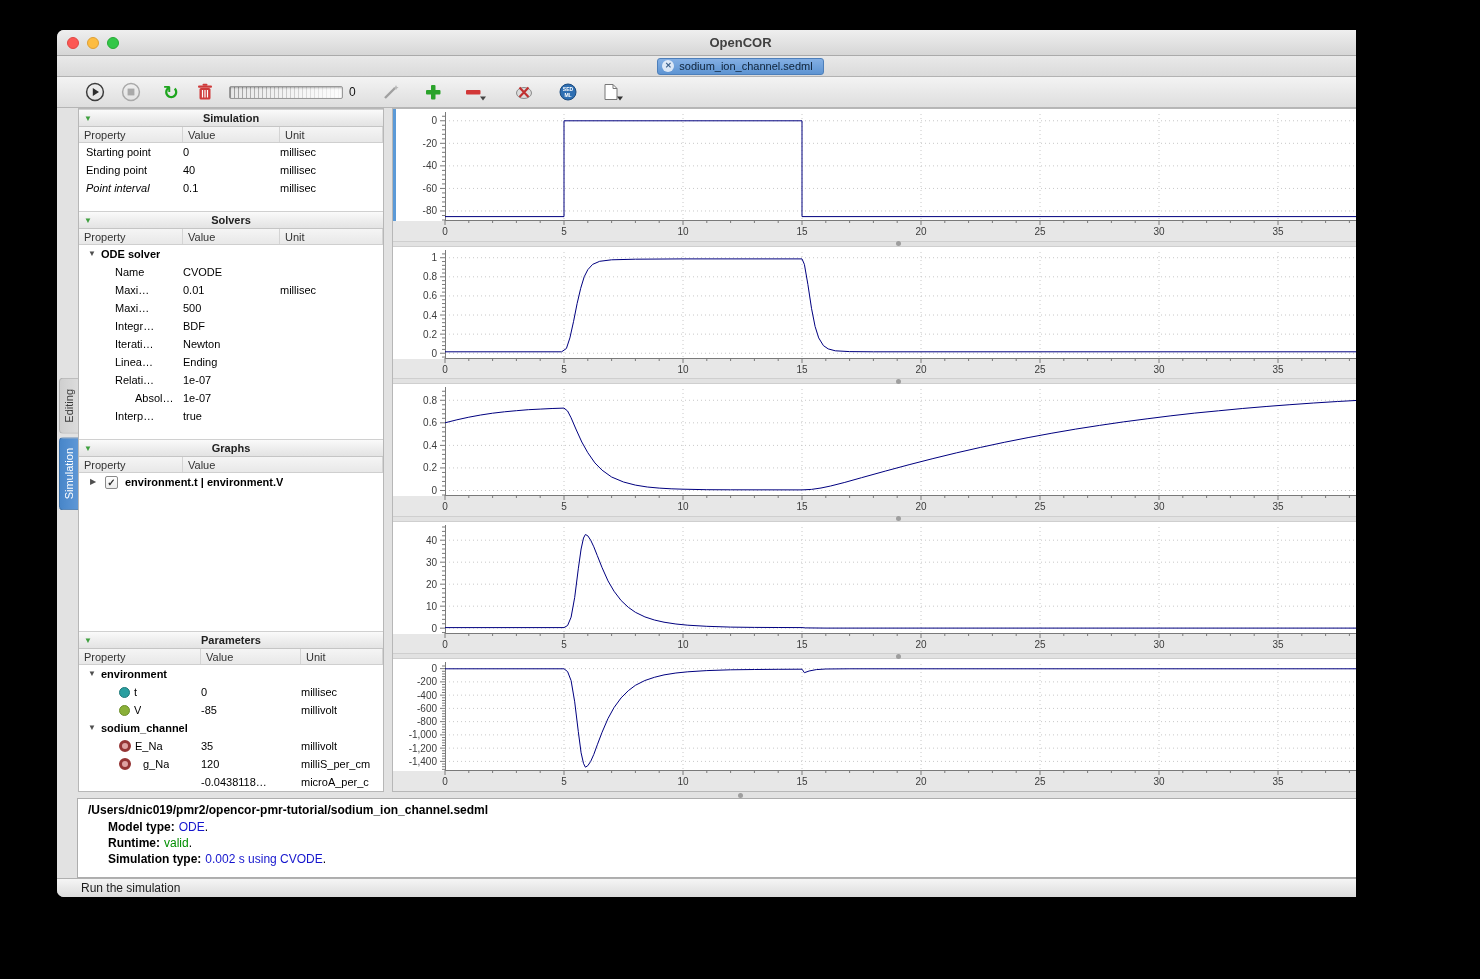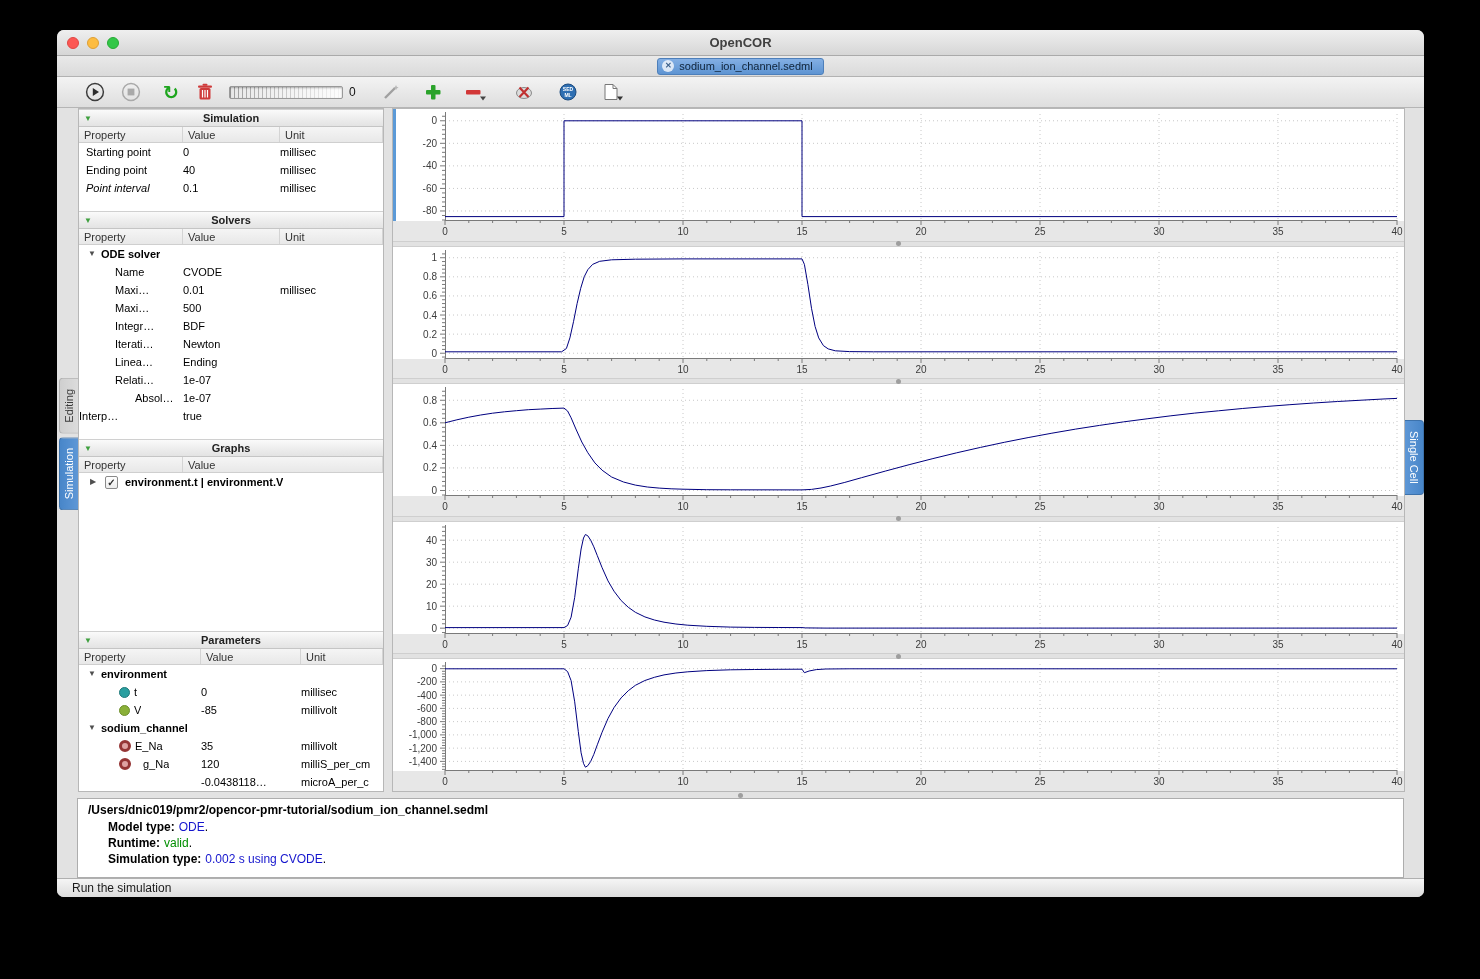--- a/index.html
+++ b/index.html
@@ -1,17 +1,17 @@
 <!DOCTYPE html>
 <html><head>
 <meta charset="utf-8">
 <style>
 *{box-sizing:border-box;margin:0;padding:0}
 body{background:#000;font-family:"Liberation Sans",sans-serif}
-.screen{position:relative;width:1480px;height:979px;background:#000;overflow:hidden}
+.screen{position:relative;width:1356px;height:979px;background:#000;overflow:hidden}
 .window{position:absolute;left:57px;top:30px;width:1367px;height:867px;border-radius:7px;overflow:hidden;background:#e2e2e2;box-shadow:0 18px 50px rgba(0,0,0,.65);display:flex;flex-direction:column}
 .titlebar{height:26px;background:linear-gradient(#efefef,#d6d6d6);border-bottom:1px solid #aaa;position:relative;display:flex;align-items:center;justify-content:center;flex:none}
 .traffic{position:absolute;left:10px;top:7px;display:flex;gap:8px}
 .tl{width:12px;height:12px;border-radius:50%;display:inline-block}
 .tl.red{background:#fc5753;border:1px solid #df4744}
 .tl.yellow{background:#fdbc40;border:1px solid #de9f34}
 .tl.green{background:#33c748;border:1px solid #27aa35}
 .wtitle{font-size:13px;color:#404040;font-weight:bold}
 .tabbar{height:21px;background:linear-gradient(#e9e9e9,#dadada);border-bottom:1px solid #b2b2b2;display:flex;align-items:center;justify-content:center;flex:none}
 .tab{height:17px;display:flex;align-items:center;gap:5px;padding:0 10px 0 4px;background:linear-gradient(#83afe4,#5e94d2);border:1px solid #4d7fba;border-radius:3px;font-size:11px;color:#0e2238}
@@ -66,21 +66,21 @@
 .dot{width:5px;height:5px;border-radius:50%;background:#9e9e9e;display:block}
 .tick-label{font-family:"Liberation Sans",sans-serif;font-size:10px;fill:#3c3c3c}
 .hsplit{height:6px;background:#e2e2e2;display:flex;align-items:center;justify-content:center;flex:none}
 .info-panel{height:80px;margin:0 20px;background:#fff;border:1px solid #adadad;padding:3px 10px;font-size:12px;color:#000;overflow:hidden;flex:none}
 .ipath{font-weight:bold;line-height:17px}
 .iline{padding-left:20px;line-height:16px}
 .ilbl{font-weight:bold}
 .ival{margin-left:4px}
 .ival.green{color:#008f00}
 .ival.blue{color:#1515cd}
-.statusbar{height:19px;flex:none;background:linear-gradient(#f5f5f5,#dcdcdc);border-top:1px solid #b0b0b0;display:flex;align-items:center;padding-left:15px;font-size:12px;color:#1c1c1c}
+.statusbar{height:19px;flex:none;background:linear-gradient(#f5f5f5,#dcdcdc);border-top:1px solid #b0b0b0;display:flex;align-items:center;padding-left:24px;font-size:12px;color:#1c1c1c}
 </style>
 </head>
 <body>
 
 <div class="screen">
   <div class="window">
 
     <div class="titlebar">
       <div class="traffic">
         <span class="tl red"></span>
@@ -280,21 +280,21 @@
               <div class="tcell c2"></div>
             </div>
             <div class="trow">
               <div class="tcell c0" style="padding-left: 56px;">
                 <span class="nm">Absol…</span>
               </div>
               <div class="tcell c1">1e-07</div>
               <div class="tcell c2"></div>
             </div>
             <div class="trow">
-              <div class="tcell c0" style="">
+              <div class="tcell c0" style="padding-left: 36px;">
                 <span class="nm">Interp…</span>
               </div>
               <div class="tcell c1">true</div>
               <div class="tcell c2"></div>
             </div>
           </div>
         <div class="sp14"></div>
 
         <div class="sec-hdr">
           <span class="sec-tri">▼</span>

